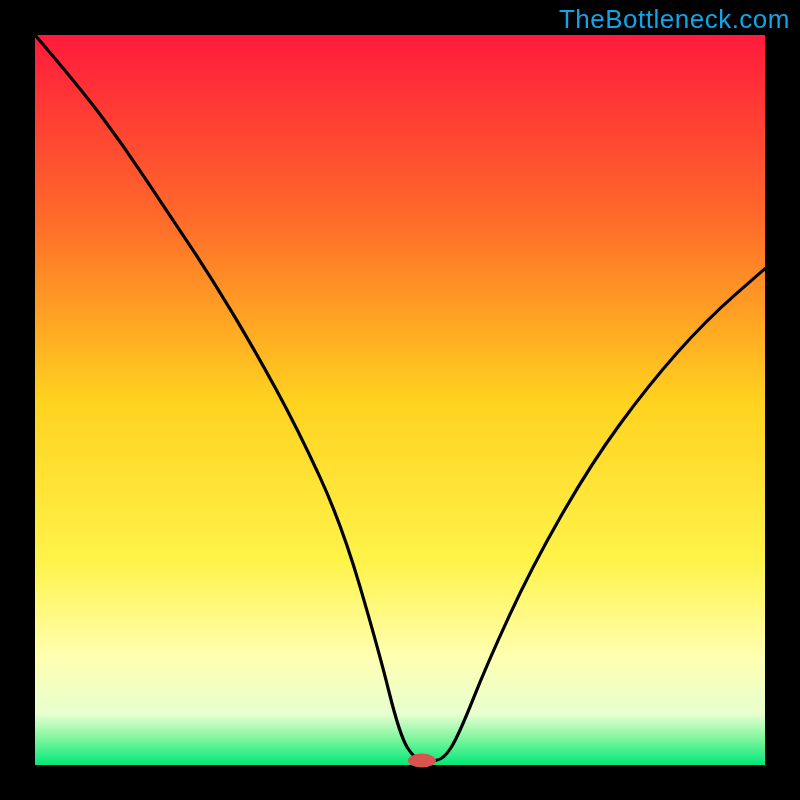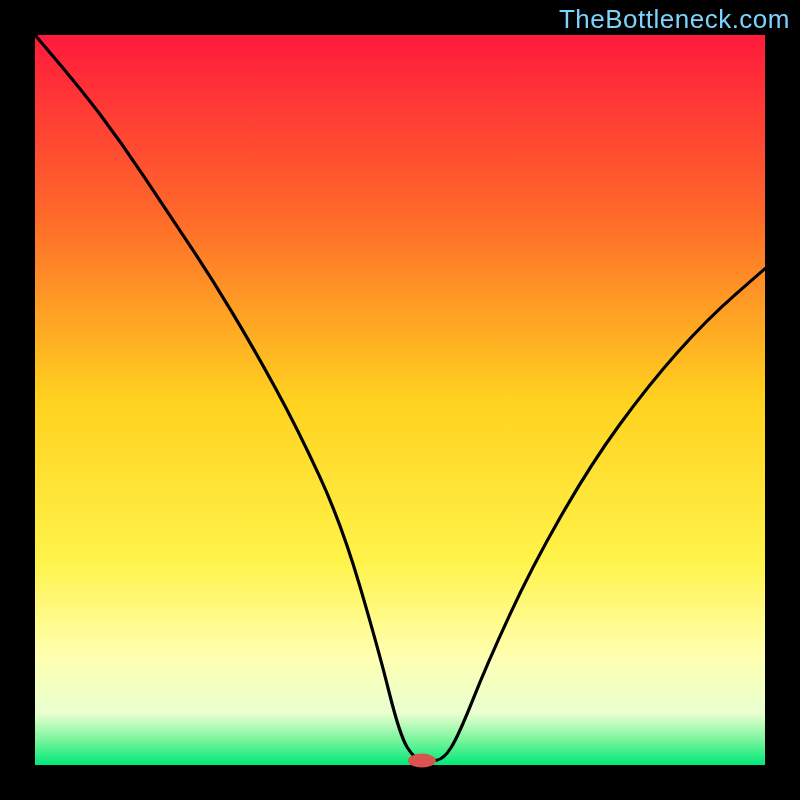--- a/index.html
+++ b/index.html
@@ -16,21 +16,21 @@
     width: 800px;
     height: 800px;
   }
   svg {
     display: block;
   }
   .watermark {
     position: absolute;
     top: 4px;
     right: 10px;
-    color: #7dd3fc;
+    color: #0ea5e9;
     font-size: 26px;
     font-weight: 500;
     letter-spacing: 0.5px;
     user-select: none;
   }
 </style>
 </head>
 <body>
 
 <div class="canvas-wrap">

